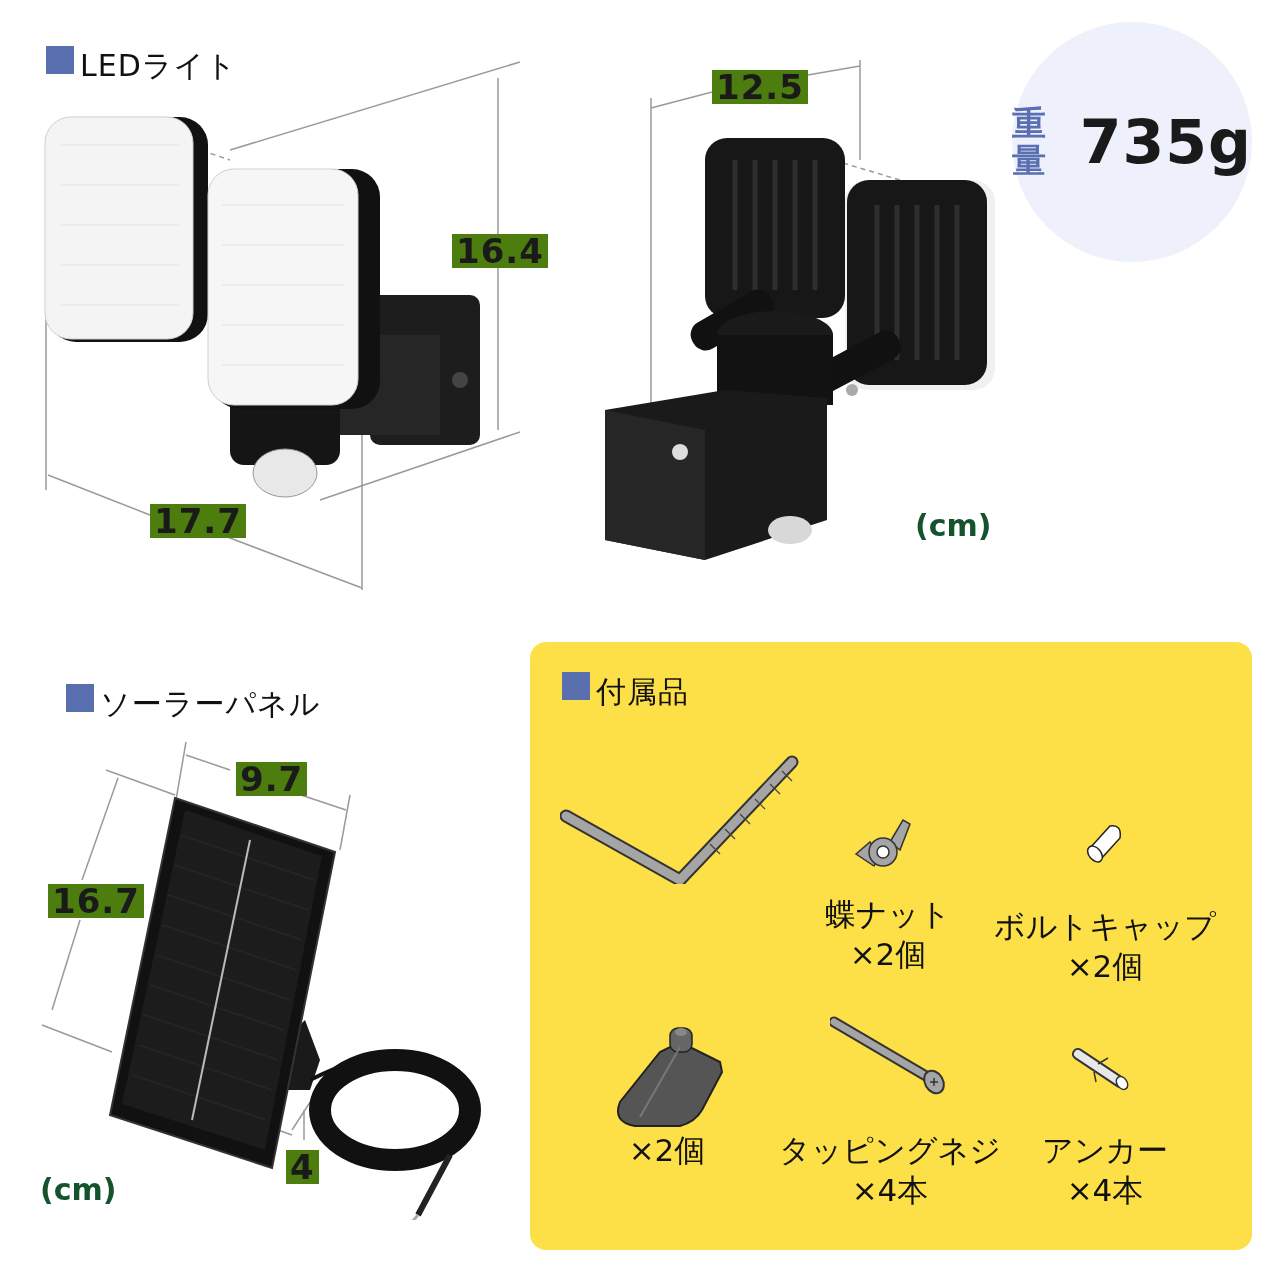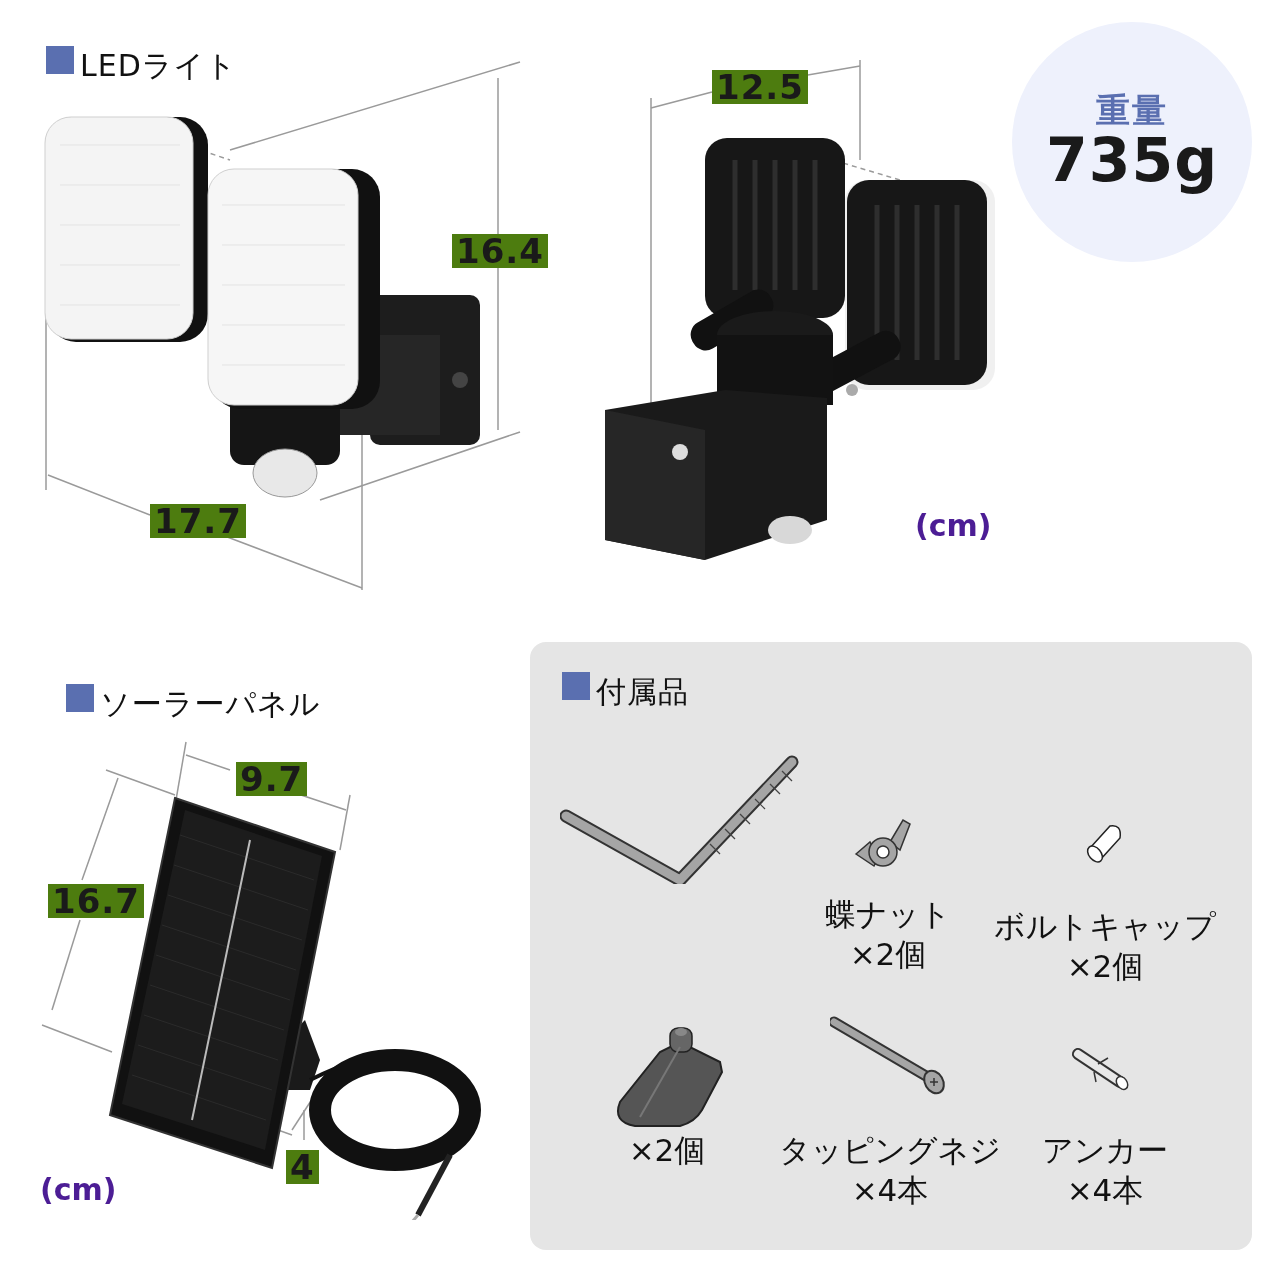--- a/index.html
+++ b/index.html
@@ -4,30 +4,30 @@
   <style>
     html, body { margin:0; padding:0; }
     body {
       width:1280px; height:1280px; background:#ffffff; position:relative; overflow:hidden;
       font-family:"DejaVu Sans", "Liberation Sans", sans-serif; color:#1a1a1a;
     }
     .abs { position:absolute; }
     .heading { position:absolute; display:flex; align-items:flex-start; font-size:30px; font-weight:500; color:#111; letter-spacing:1px; }
     .heading .sq { width:28px; height:28px; background:#5a6fb0; margin-right:6px; display:inline-block; }
     .dim { position:absolute; font-family:"DejaVu Sans", sans-serif; font-weight:bold; font-size:34px; color:#1a1a1a; letter-spacing:1px; background:#4d7c0f; padding:0 4px; line-height:1; }
-    .unit { position:absolute; font-family:"DejaVu Sans", sans-serif; font-weight:bold; font-size:30px; color:#4c1d95; }
+    .unit { position:absolute; font-family:"DejaVu Sans", sans-serif; font-weight:bold; font-size:30px; color:#14532d; }
     svg.lines { position:absolute; left:0; top:0; }
     .weight-circle {
       position:absolute; left:1012px; top:22px; width:240px; height:240px; border-radius:50%;
-      background:#eef1fc; display:flex; flex-direction:column; align-items:center; justify-content:center;
+      background:#eef1fc; display:flex; flex-direction:row; align-items:center; justify-content:center;
     }
     .weight-label { font-size:34px; color:#5a6fb0; font-weight:bold; letter-spacing:2px; line-height:1.1; }
     .weight-value { font-size:60px; color:#1a1a1a; font-weight:bold; line-height:1.05; letter-spacing:1px; }
     .acc-panel {
-      position:absolute; left:530px; top:642px; width:722px; height:608px; border-radius:16px; background:#e5e5e5;
+      position:absolute; left:530px; top:642px; width:722px; height:608px; border-radius:16px; background:#fde047;
     }
     .acc-item { position:absolute; width:230px; text-align:center; }
     .acc-name { font-size:31px; color:#111; line-height:1.3; white-space:nowrap; }
     .acc-qty { font-size:31px; color:#111; line-height:1.3; }
   </style>
 </head>
 <body>
 
 <svg class="lines" width="1280" height="1280">
   <g stroke="#9a9a9a" stroke-width="1.5" fill="none">

